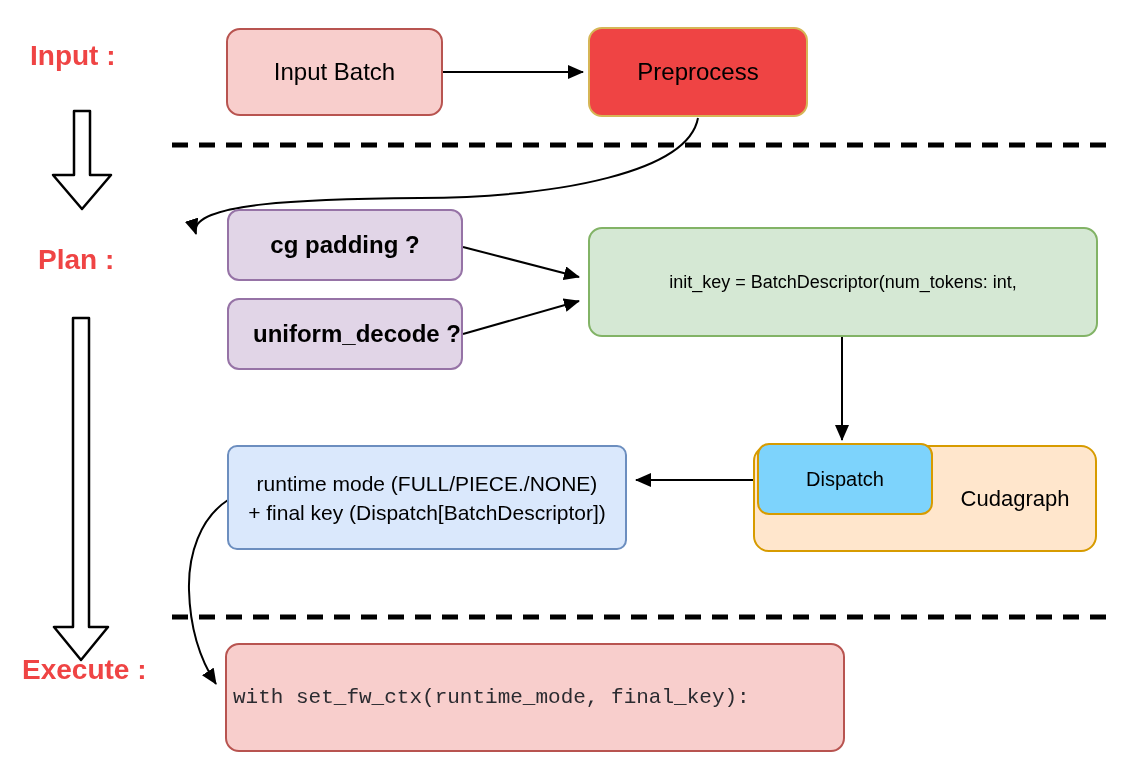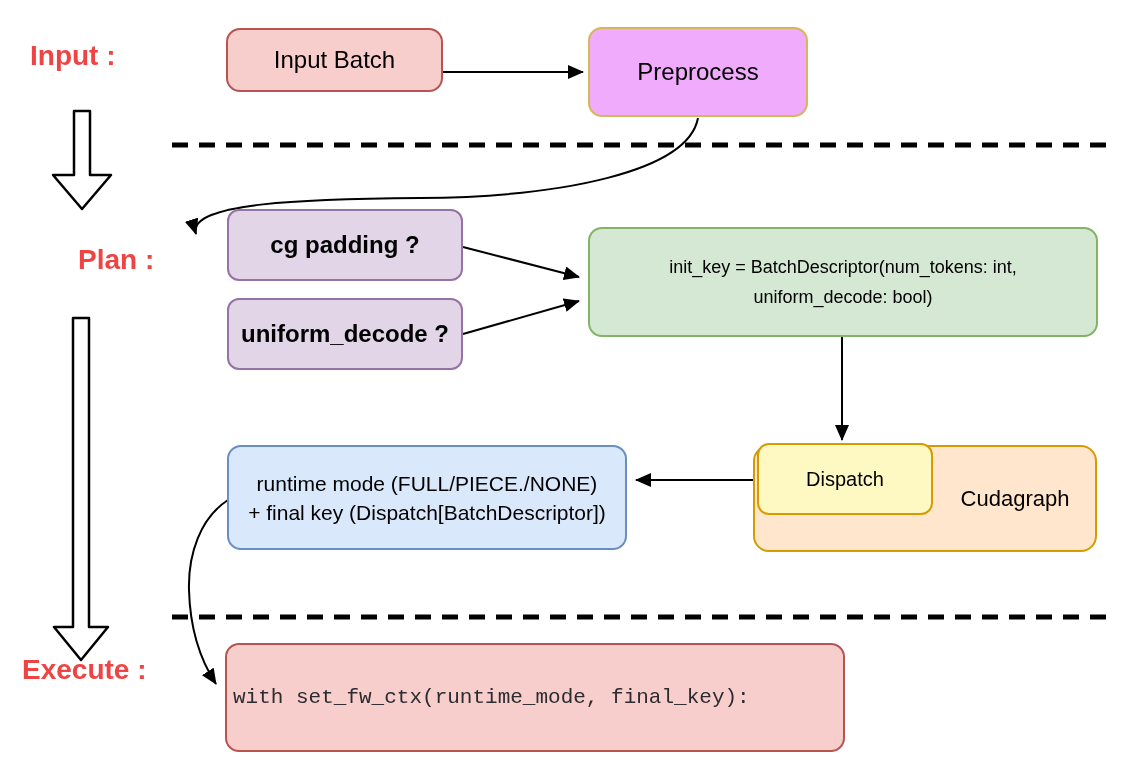--- a/index.html
+++ b/index.html
@@ -15,56 +15,56 @@
   svg.connectors{pointer-events:none;}
 
   .stage-label{
     position:absolute;
     font-size:28px;
     font-weight:bold;
     color:#ef4444;
     white-space:nowrap;
   }
   #lbl-input{left:30px;top:40px;}
-  #lbl-plan{left:38px;top:244px;margin-left:40px;}
+  #lbl-plan{left:38px;top:244px;}
   #lbl-execute{left:22px;top:654px;}
 
   .node{
     position:absolute;
     display:flex;
     flex-direction:column;
     align-items:center;
     justify-content:center;
     text-align:center;
     border-radius:14px;
     box-sizing:border-box;
     font-size:24px;
     line-height:1.25;
   }
   .c-red   {background:#f8cecc;border:2px solid #b85450;}
-  .c-yellow{background:#f0abfc;border:2px solid #d6b656;}
+  .c-yellow{background:#ef4444;border:2px solid #d6b656;}
   .c-purple{background:#e1d5e7;border:2px solid #9673a6;font-weight:bold;}
   .c-green {background:#d5e8d4;border:2px solid #82b366;}
   .c-blue  {background:#dae8fc;border:2px solid #6c8ebf;}
   .c-orange-light{background:#ffe6cc;border:2px solid #d79b00;}
-  .c-orange-dark {background:#fef9c3;border:2px solid #d79b00;}
+  .c-orange-dark {background:#7dd3fc;border:2px solid #d79b00;}
 
-  #node-input-batch   {left:226px;top:28px; width:217px;height:64px;}
+  #node-input-batch   {left:226px;top:28px; width:217px;height:88px;}
   #node-preprocess    {left:588px;top:27px; width:220px;height:90px;}
   #node-cg-padding    {left:227px;top:209px;width:236px;height:72px;border-radius:12px;}
-  #node-uniform-decode{left:227px;top:298px;width:236px;height:72px;border-radius:12px;}
+  #node-uniform-decode{left:227px;top:298px;width:236px;height:72px;border-radius:12px;align-items:flex-end;}
   #node-init-key      {left:588px;top:227px;width:510px;height:110px;font-size:18px;line-height:30px;}
   #node-cudagraph     {left:753px;top:445px;width:344px;height:107px;border-radius:16px;}
   #node-dispatch      {left:757px;top:443px;width:176px;height:72px;font-size:20px;border-radius:12px;}
   #cudagraph-label    {
     position:absolute;left:933px;top:445px;width:164px;height:107px;
     display:flex;flex-direction:column;align-items:center;justify-content:center;
     text-align:center;font-size:22px;line-height:32px;
   }
-  #node-runtime-mode  {left:227px;top:445px;width:400px;height:105px;font-size:21px;line-height:29px;}
+  #node-runtime-mode  {left:227px;top:445px;width:400px;height:105px;font-size:21px;line-height:29px;border-radius:10px;}
   #node-execute-code  {
     left:225px;top:643px;width:620px;height:109px;
     align-items:flex-start;justify-content:center;
     text-align:left;
     font-family:"Liberation Mono","DejaVu Sans Mono",monospace;
     font-size:21px;line-height:32px;
     padding-left:6px;
     color:#2b2b30;
   }
   .code-line{white-space:pre;}
@@ -110,21 +110,20 @@
 <div class="node c-purple" id="node-cg-padding">
   <span>cg padding ?</span>
 </div>
 
 <div class="node c-purple" id="node-uniform-decode">
   <span>uniform_decode ?</span>
 </div>
 
 <div class="node c-green" id="node-init-key">
   <span>init_key = BatchDescriptor(num_tokens: int,</span>
-  <span>uniform_decode: bool)</span>
 </div>
 
 <div class="node c-orange-light" id="node-cudagraph"></div>
 <div class="node c-orange-dark" id="node-dispatch">
   <span>Dispatch</span>
 </div>
 <div id="cudagraph-label">
   <span>Cudagraph</span>
 </div>
 

